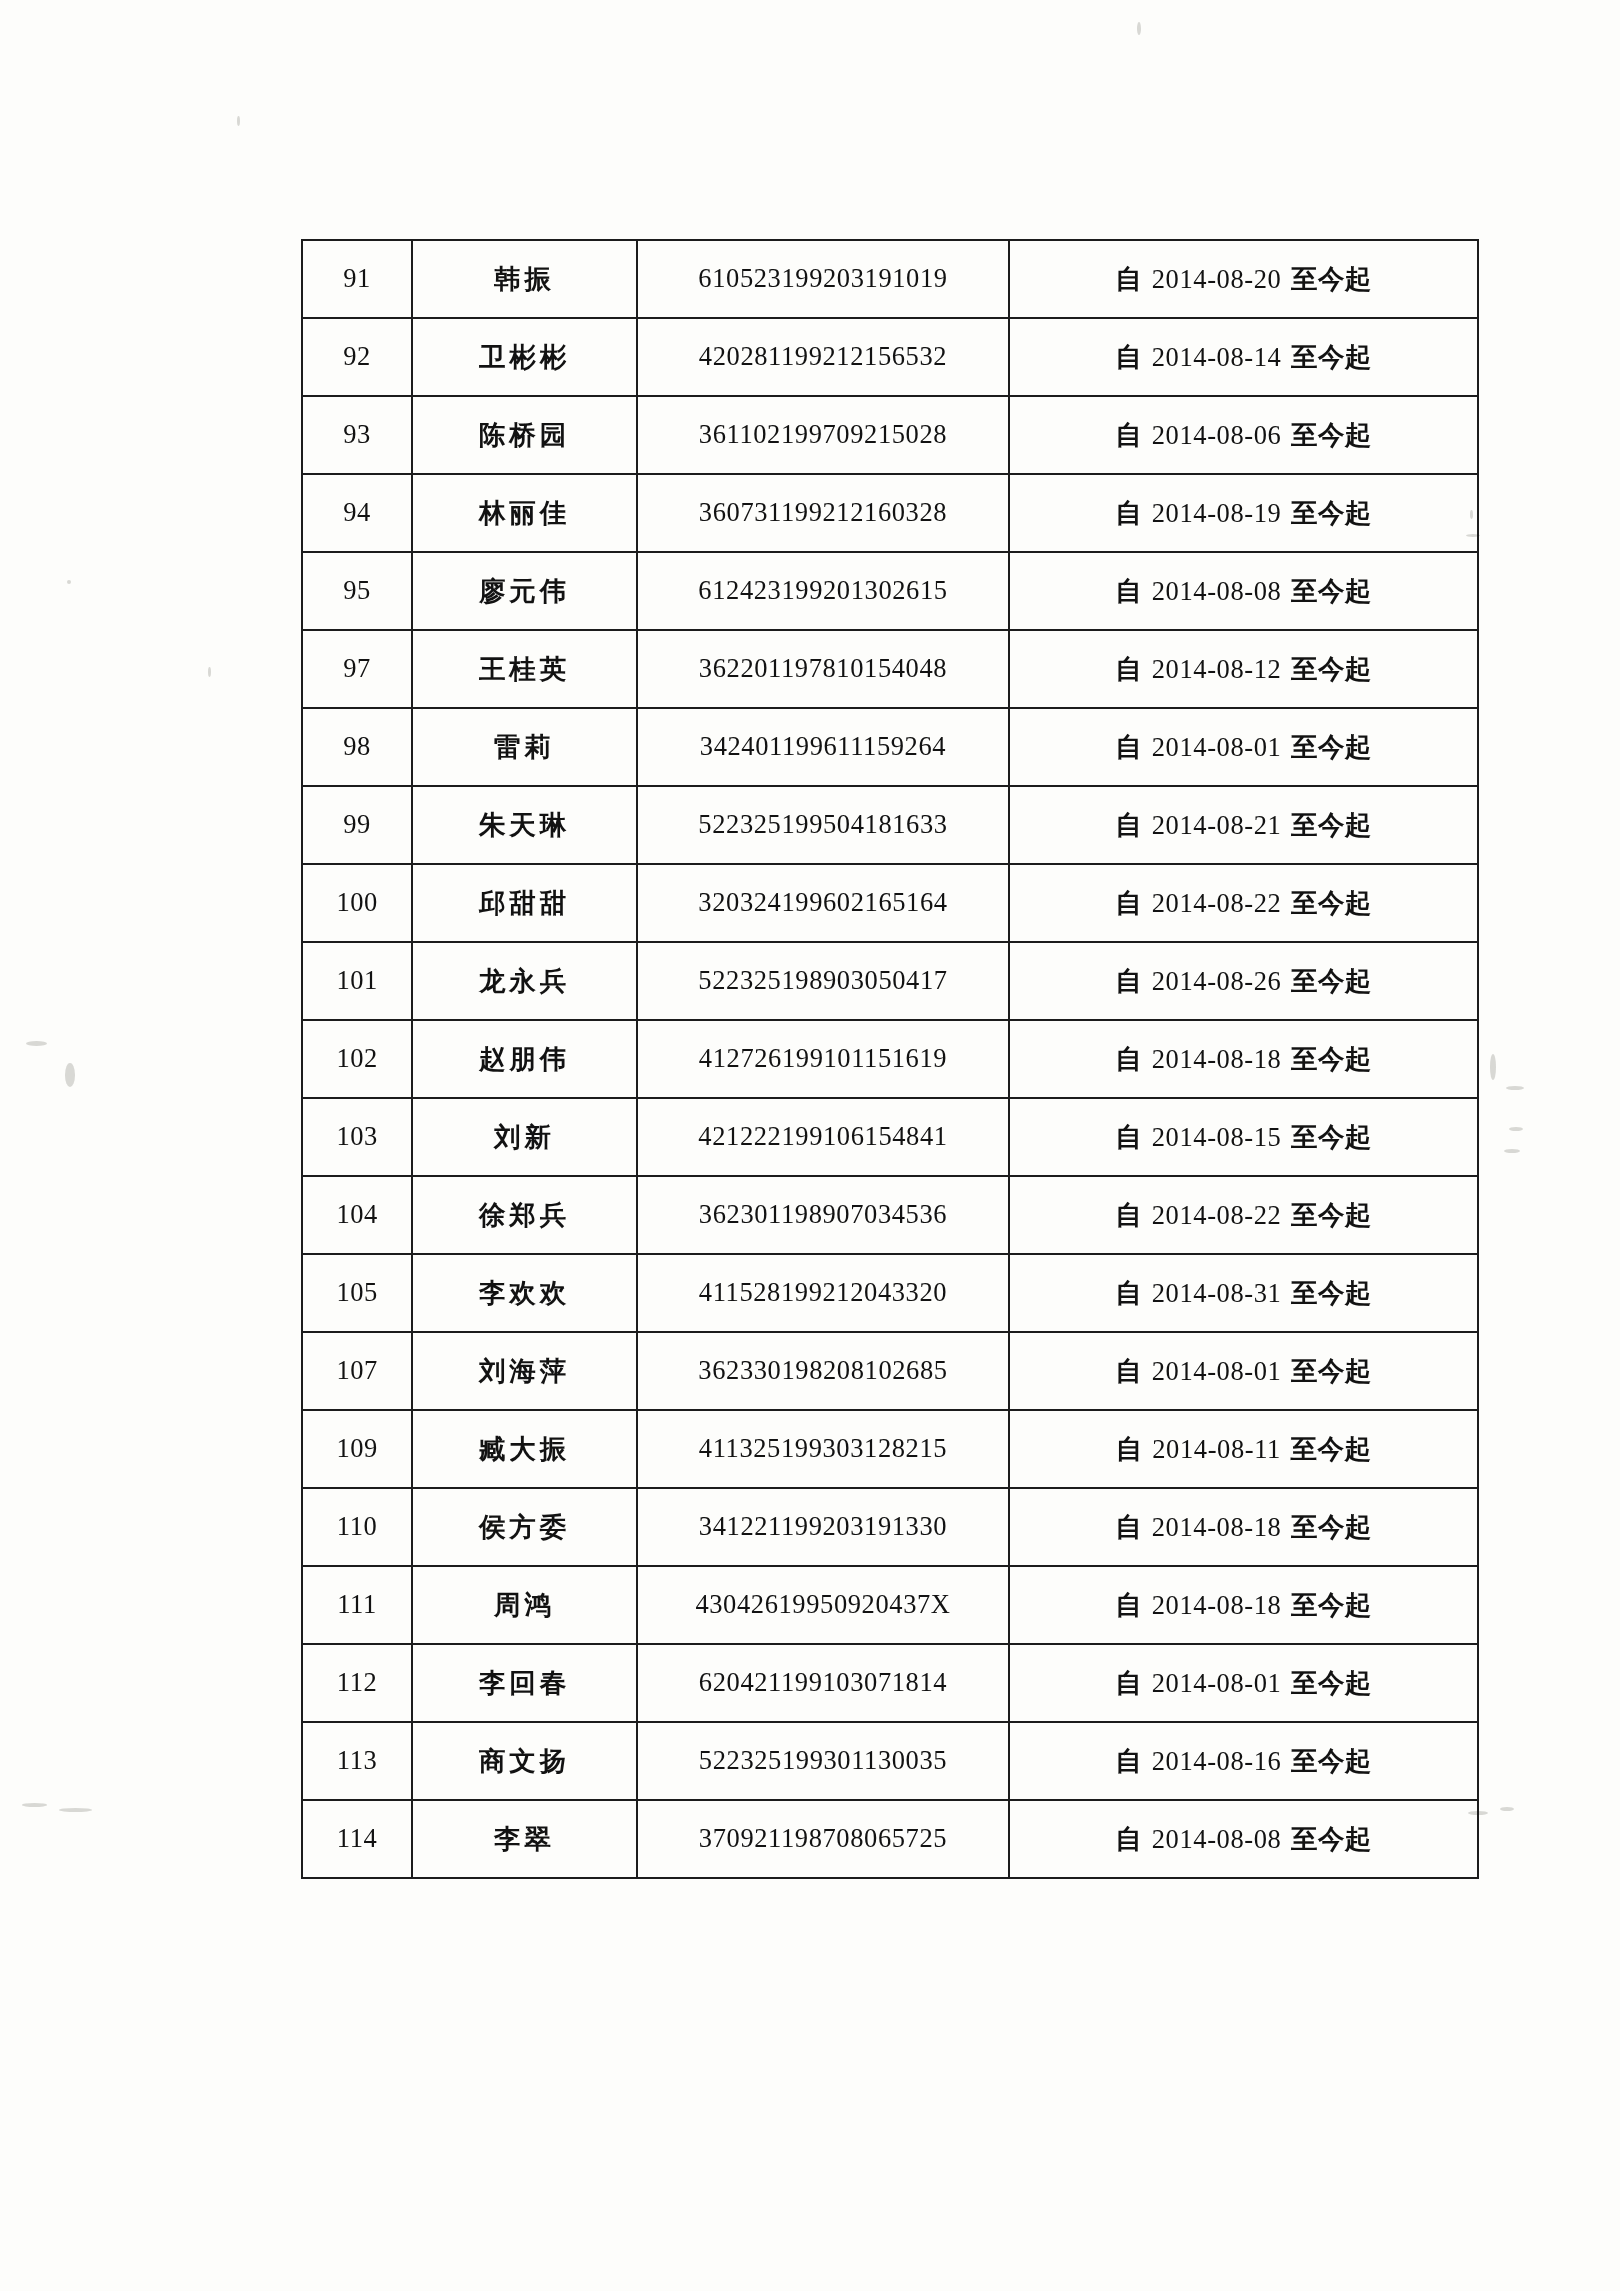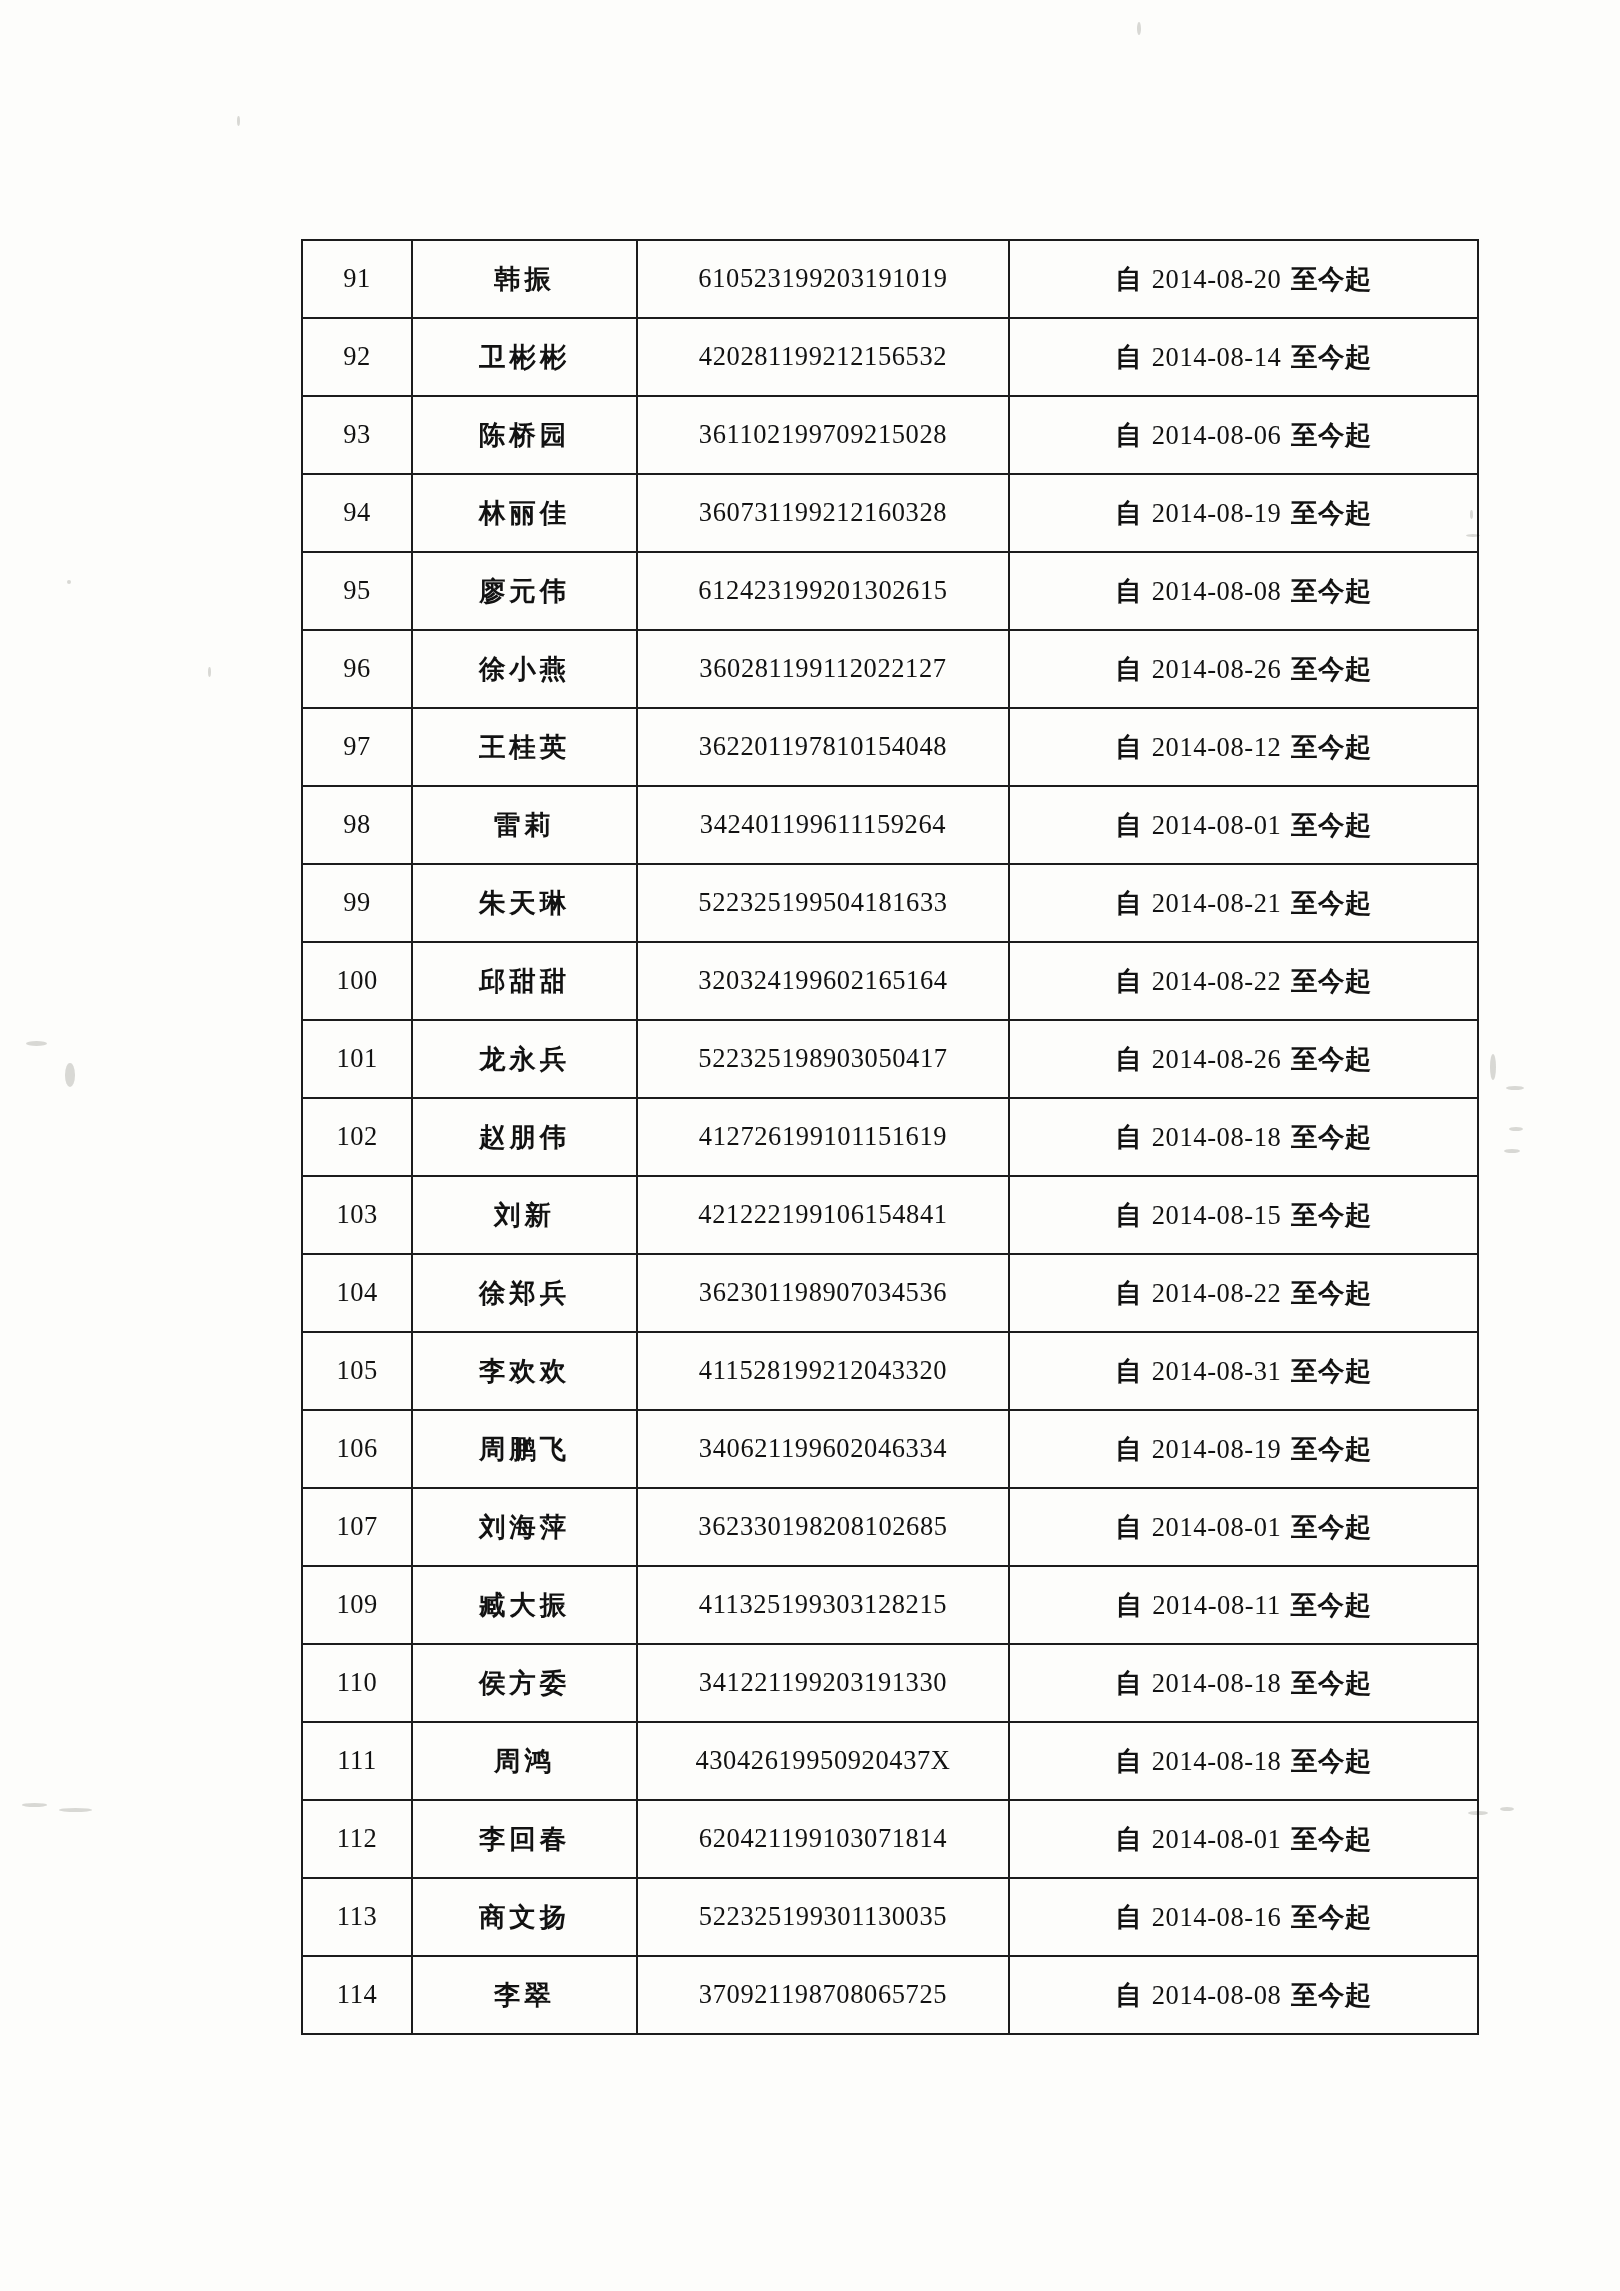--- a/index.html
+++ b/index.html
@@ -145,26 +145,20 @@
             <td class="idnum">360731199212160328</td>
             <td class="daterange"><span>自</span> <span class="num">2014-08-19</span> <span>至今起</span></td>
           </tr>
           <tr>
             <td class="index">95</td>
             <td class="name">廖元伟</td>
             <td class="idnum">612423199201302615</td>
             <td class="daterange"><span>自</span> <span class="num">2014-08-08</span> <span>至今起</span></td>
           </tr>
           <tr>
-            <td class="index">96</td>
-            <td class="name">徐小燕</td>
-            <td class="idnum">360281199112022127</td>
-            <td class="daterange"><span>自</span> <span class="num">2014-08-26</span> <span>至今起</span></td>
-          </tr>
-          <tr>
             <td class="index">97</td>
             <td class="name">王桂英</td>
             <td class="idnum">362201197810154048</td>
             <td class="daterange"><span>自</span> <span class="num">2014-08-12</span> <span>至今起</span></td>
           </tr>
           <tr>
             <td class="index">98</td>
             <td class="name">雷莉</td>
             <td class="idnum">342401199611159264</td>
             <td class="daterange"><span>自</span> <span class="num">2014-08-01</span> <span>至今起</span></td>
@@ -205,26 +199,20 @@
             <td class="idnum">362301198907034536</td>
             <td class="daterange"><span>自</span> <span class="num">2014-08-22</span> <span>至今起</span></td>
           </tr>
           <tr>
             <td class="index">105</td>
             <td class="name">李欢欢</td>
             <td class="idnum">411528199212043320</td>
             <td class="daterange"><span>自</span> <span class="num">2014-08-31</span> <span>至今起</span></td>
           </tr>
           <tr>
-            <td class="index">106</td>
-            <td class="name">周鹏飞</td>
-            <td class="idnum">340621199602046334</td>
-            <td class="daterange"><span>自</span> <span class="num">2014-08-19</span> <span>至今起</span></td>
-          </tr>
-          <tr>
             <td class="index">107</td>
             <td class="name">刘海萍</td>
             <td class="idnum">362330198208102685</td>
             <td class="daterange"><span>自</span> <span class="num">2014-08-01</span> <span>至今起</span></td>
           </tr>
           <tr>
             <td class="index">109</td>
             <td class="name">臧大振</td>
             <td class="idnum">411325199303128215</td>
             <td class="daterange"><span>自</span> <span class="num">2014-08-11</span> <span>至今起</span></td>

